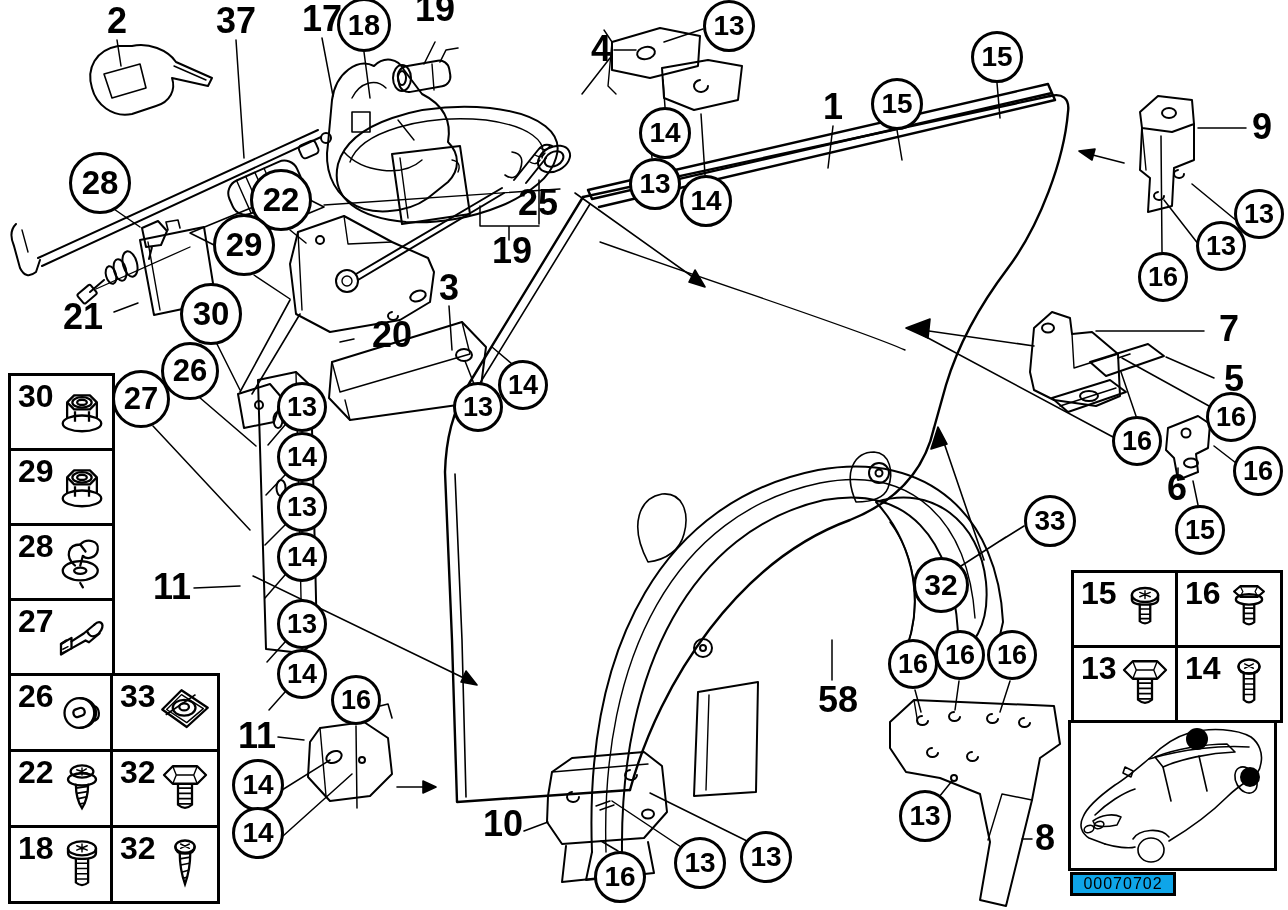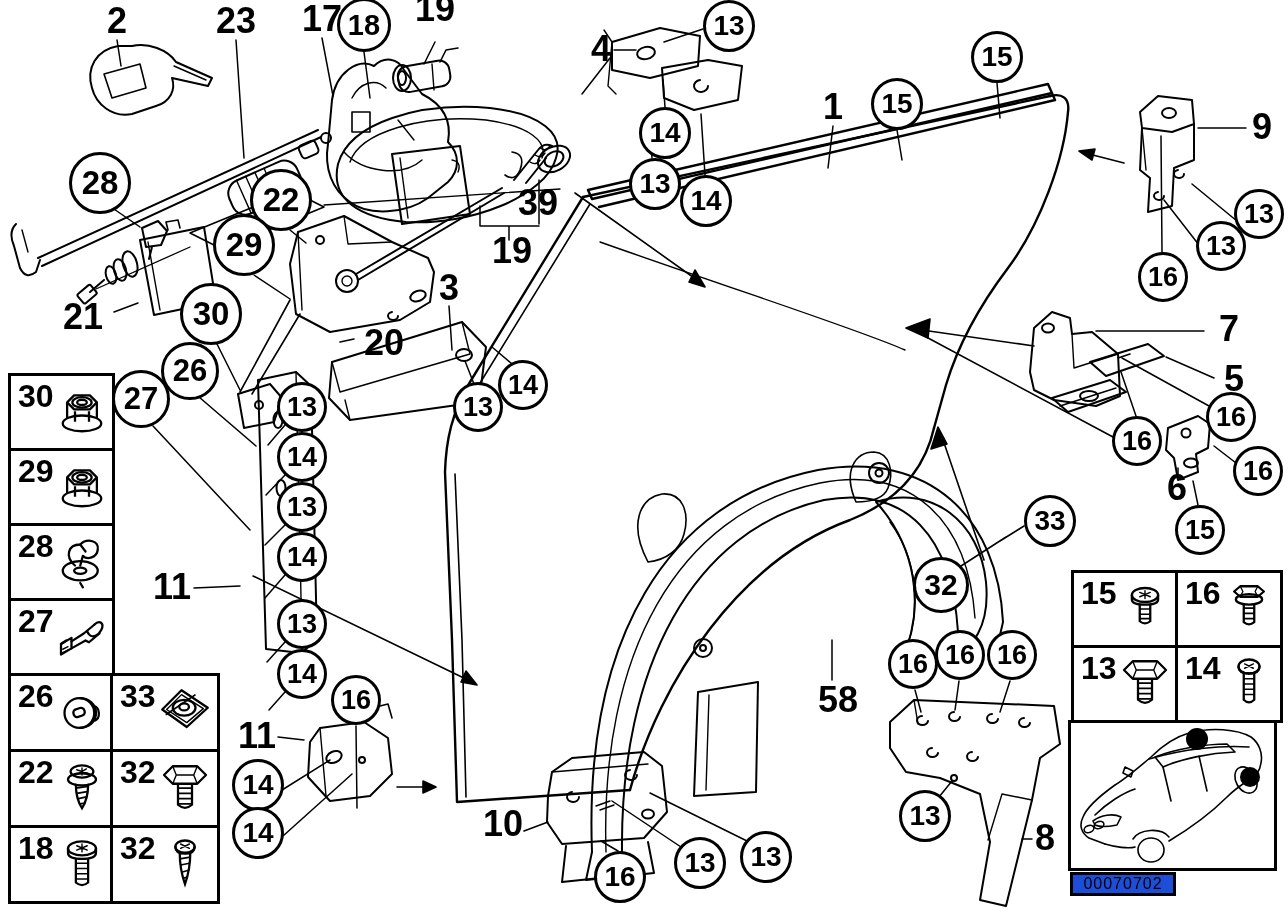--- a/index.html
+++ b/index.html
@@ -11,21 +11,21 @@
   .callout.circled{border:3px solid #000;border-radius:50%;background:#fff;box-sizing:border-box;
         display:flex;align-items:center;justify-content:center;}
   .cell{position:absolute;border:3px solid #000;background:#fff;box-sizing:border-box;
         display:flex;align-items:flex-start;z-index:6;}
   .cell .num{font-weight:bold;font-size:32px;padding:4px 0 0 7px;line-height:1;}
   .cell .ficon{margin:auto 4px auto auto;}
   .cell .ficon svg{display:block;}
   .carbox{position:absolute;left:1068px;top:720px;width:209px;height:151px;border:3px solid #000;
         background:#fff;box-sizing:border-box;z-index:6;}
   .pnbox{position:absolute;left:1070px;top:872px;width:106px;height:24px;border:3px solid #000;
-        background:#1d4ed8;box-sizing:border-box;display:flex;align-items:center;justify-content:center;
+        background:#0ea5e9;box-sizing:border-box;display:flex;align-items:center;justify-content:center;
         font-size:16px;letter-spacing:1px;z-index:6;}
   .marker{position:absolute;background:#000;border-radius:50%;z-index:7;}
 </style>
 </head>
 <body>
 
 <div class="stage">
 
 <svg class="art" width="1288" height="910" viewBox="0 0 1288 910">
   <g fill="none" stroke="#000" stroke-width="2" stroke-linejoin="round" stroke-linecap="round">
@@ -224,30 +224,30 @@
       <path d="M1034,346 L915,329 M1113,437 L915,331"></path>
           <path d="M906,328 L930,319 L928,338 Z" fill="#000"></path>
       <path d="M984,560 L941,434"></path>
           <path d="M938,427 L931,449 L947,444 Z" fill="#000"></path>
     </g>
   </g>
 </svg>
 
 <div>
       <div class="callout plain" style="left: 117px; top: 22px;">2</div>
-      <div class="callout plain" style="left: 236px; top: 22px;">23</div>
+      <div class="callout plain" style="left: 236px; top: 22px;">37</div>
       <div class="callout plain" style="left: 322px; top: 20px;">17</div>
       <div class="callout plain" style="left: 435px; top: 10px; text-align: right;">19</div>
       <div class="callout plain" style="left: 601px; top: 50px;">4</div>
       <div class="callout plain" style="left: 833px; top: 108px;">1</div>
       <div class="callout plain" style="left: 1262px; top: 128px;">9</div>
       <div class="callout plain" style="left: 83px; top: 318px;">21</div>
-      <div class="callout plain" style="left: 384px; top: 336px; margin-top: 8px;">20</div>
+      <div class="callout plain" style="left: 392px; top: 336px;">20</div>
       <div class="callout plain" style="left: 449px; top: 289px;">3</div>
-      <div class="callout plain" style="left: 538px; top: 204px;">39</div>
+      <div class="callout plain" style="left: 538px; top: 204px;">25</div>
       <div class="callout plain" style="left: 512px; top: 252px;">19</div>
       <div class="callout plain" style="left: 172px; top: 588px;">11</div>
       <div class="callout plain" style="left: 257px; top: 737px;">11</div>
       <div class="callout plain" style="left: 503px; top: 825px;">10</div>
       <div class="callout plain" style="left: 838px; top: 701px;">58</div>
       <div class="callout plain" style="left: 1045px; top: 839px;">8</div>
       <div class="callout plain" style="left: 1234px; top: 380px;">5</div>
       <div class="callout plain" style="left: 1177px; top: 489px;">6</div>
       <div class="callout plain" style="left: 1229px; top: 330px;">7</div>
       <div class="callout circled" style="width: 54px; height: 54px; left: 337px; top: -2px; font-size: 29px;">18</div>

